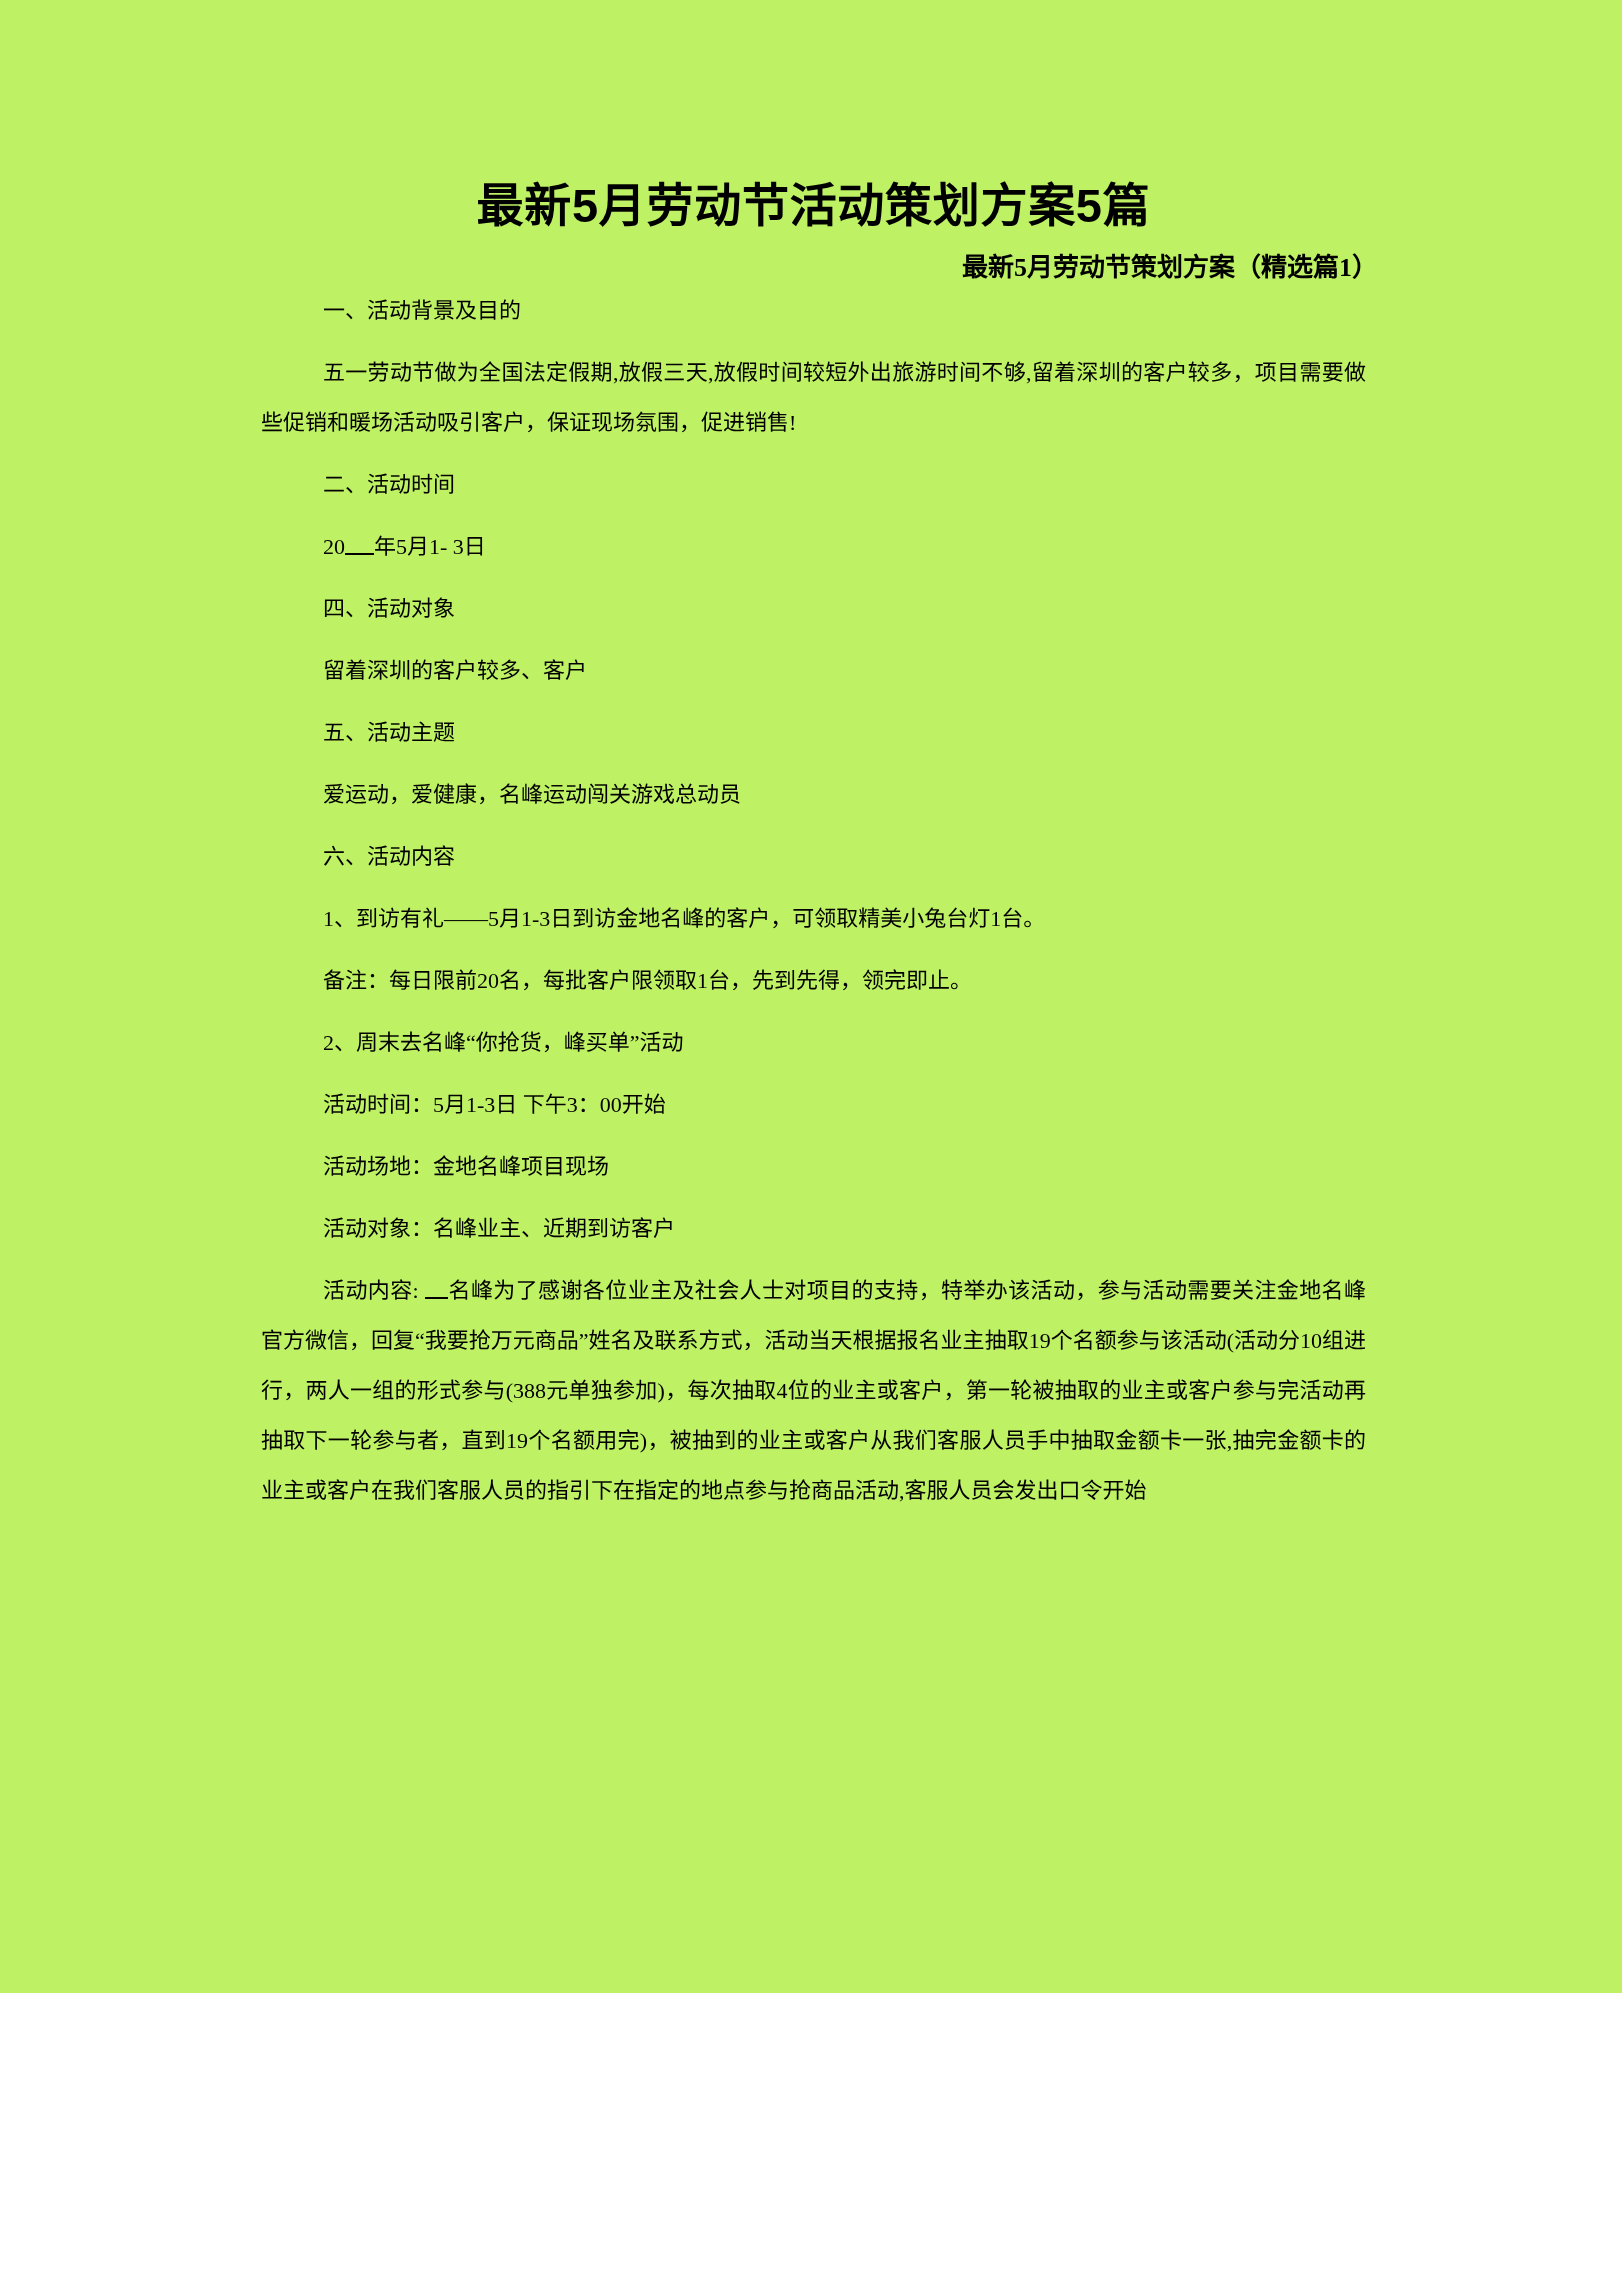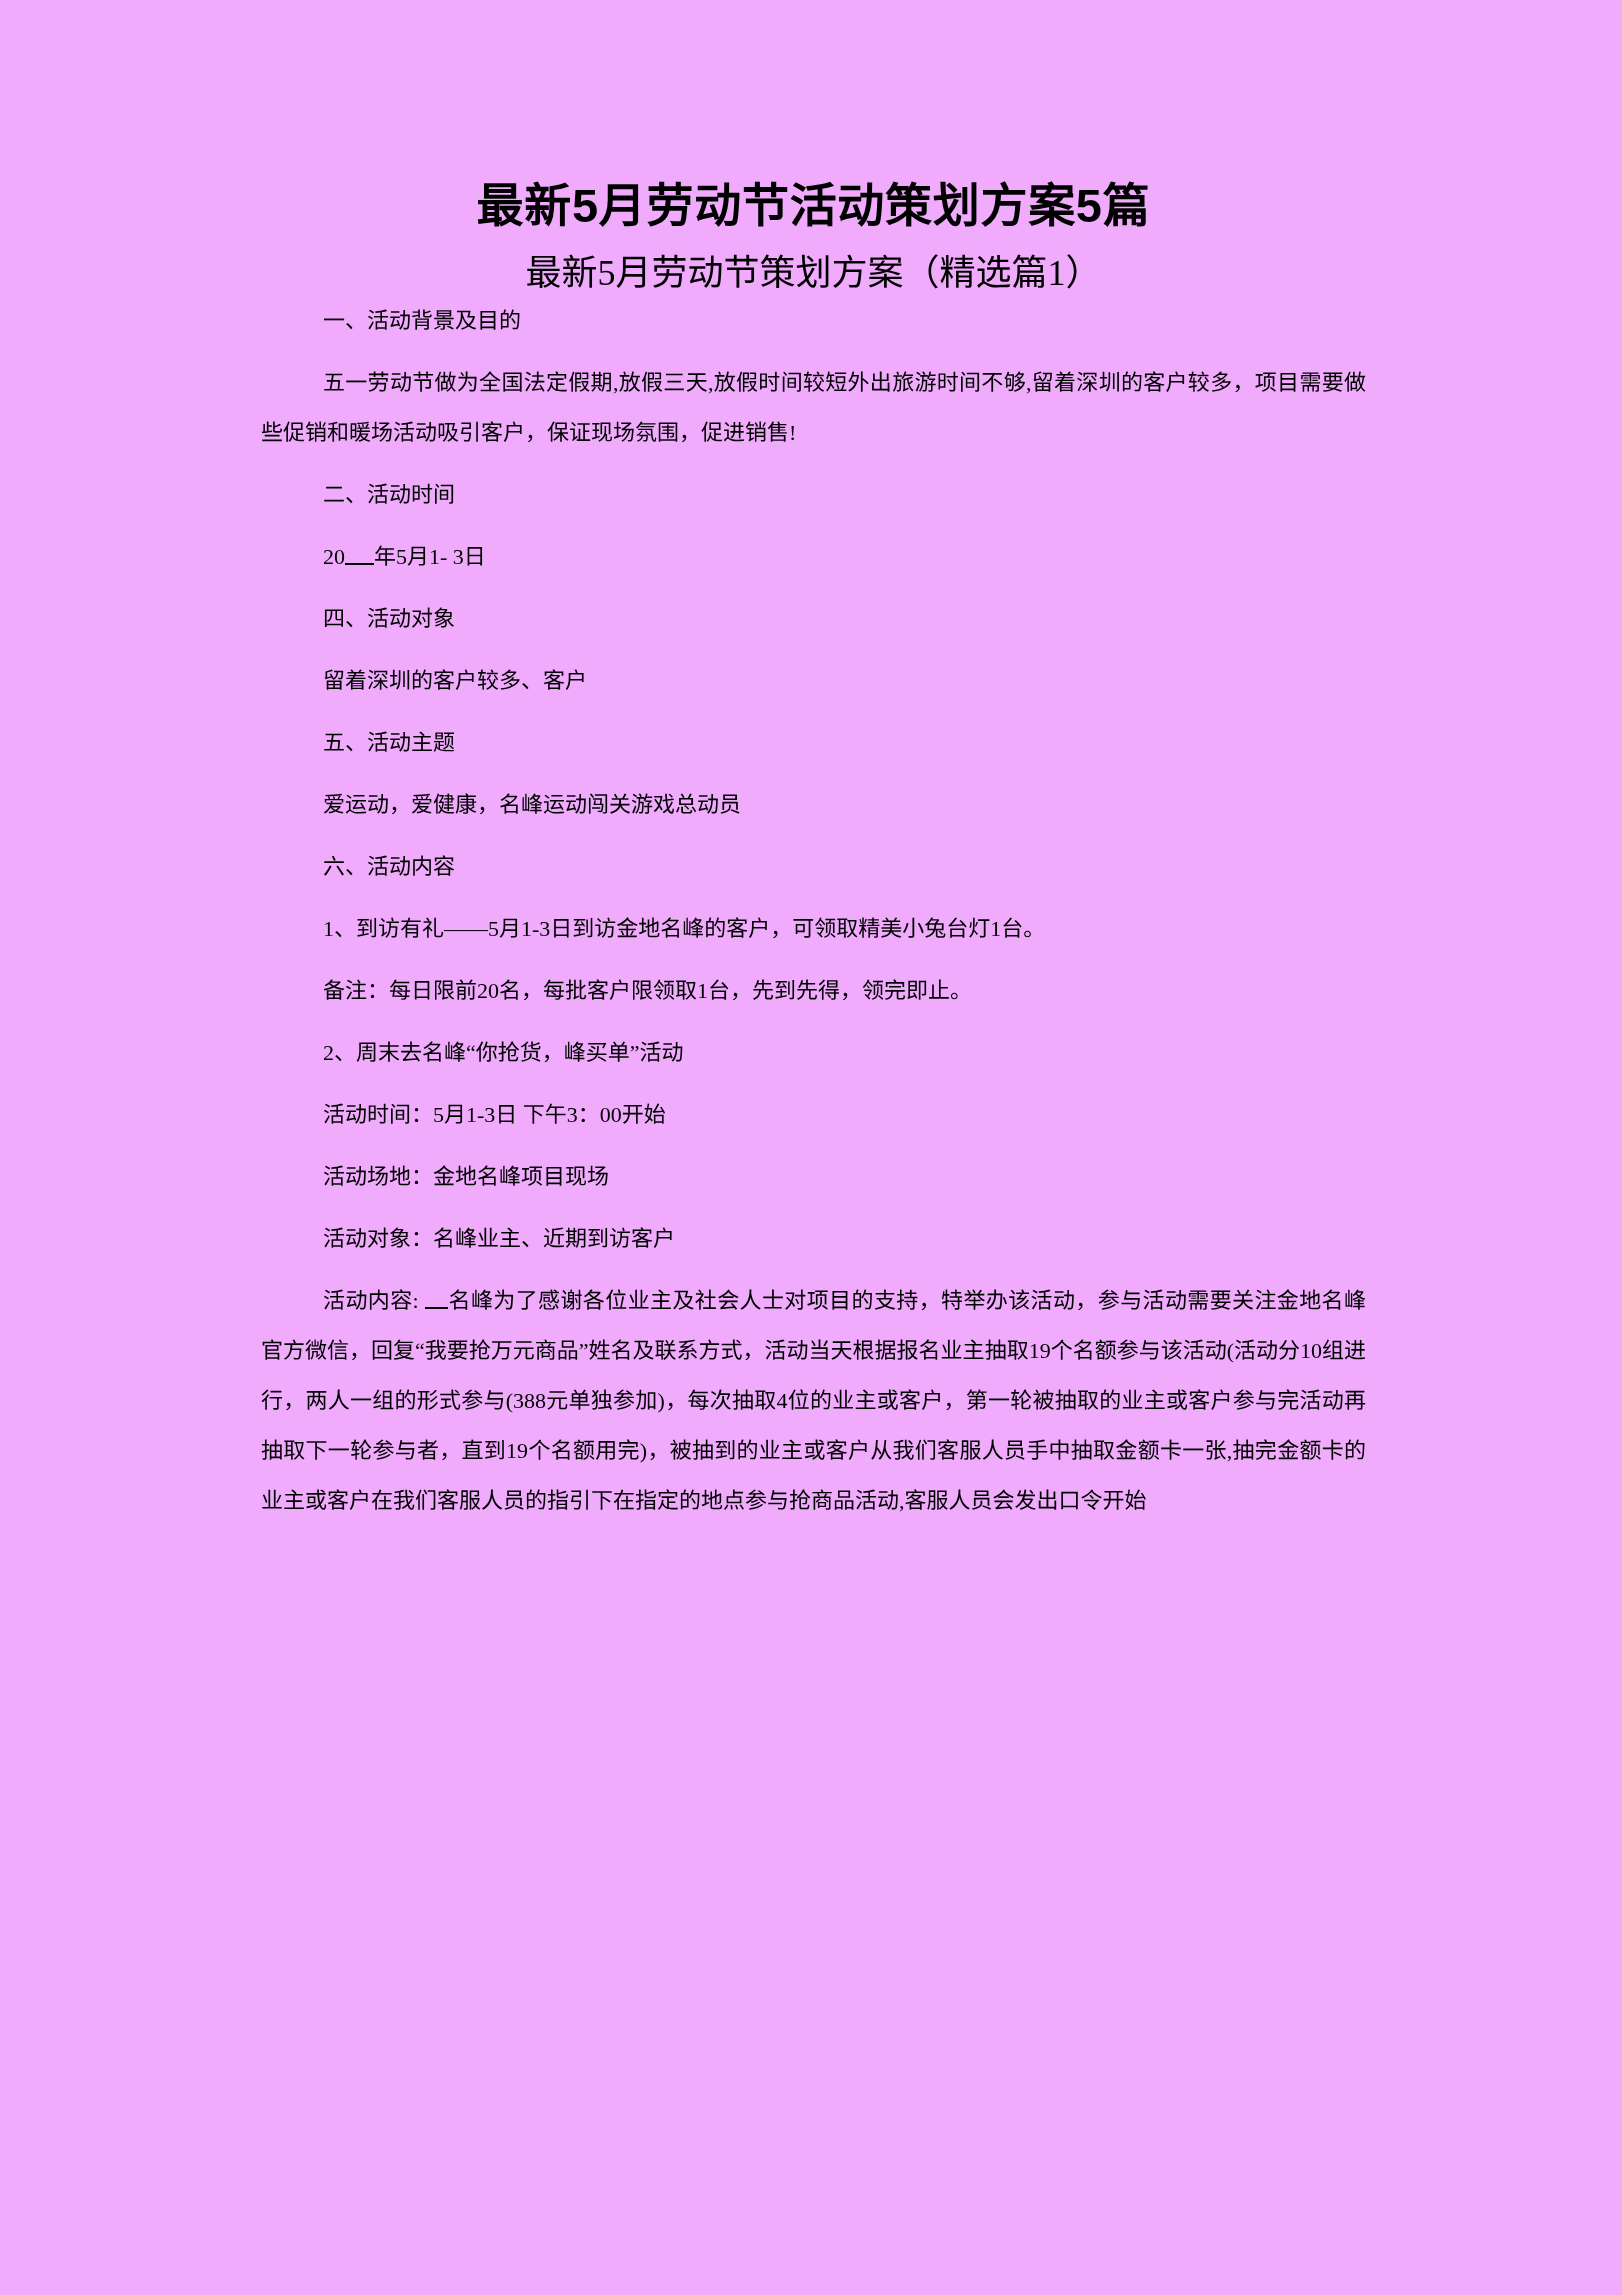--- a/index.html
+++ b/index.html
@@ -4,22 +4,22 @@
 <title>最新5月劳动节活动策划方案5篇</title>
 <style>
   html, body {
     margin: 0;
     padding: 0;
     background: #ffffff;
   }
   .page {
     position: relative;
     width: 1623px;
-    height: 2295px;
-    background: #f0abfc;
+    height: 1993px;
+    background: #bef264;
     box-sizing: border-box;
     overflow: hidden;
     font-family: "Liberation Serif", "DejaVu Serif", serif;
     color: #000000;
   }
   .content {
     position: absolute;
     left: 249px;
     top: 0;
     width: 1129px;
@@ -29,25 +29,26 @@
     font-weight: bold;
     font-size: 47px;
     line-height: 1.0;
     text-align: center;
     margin: 0;
     padding: 182px 0 0 0;
     letter-spacing: 0.7px;
     white-space: nowrap;
   }
   .subtitle {
-    font-size: 36px;
+    font-size: 26px;
     line-height: 1.0;
     margin: 0;
     padding: 26px 0 0 0;
-    text-align: center;
+    text-align: right;
+    font-weight: bold;
   }
   p.body-line {
     font-size: 22px;
     line-height: 50px;
     margin: 12px;
     padding: 0;
     text-align: justify;
     text-justify: inter-ideograph;
     text-indent: 62px;
   }

